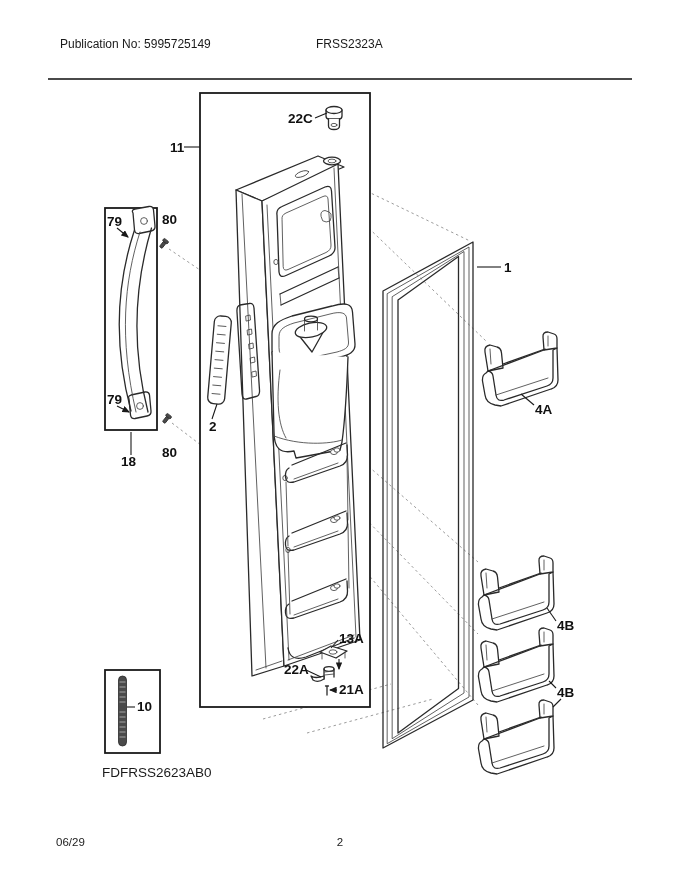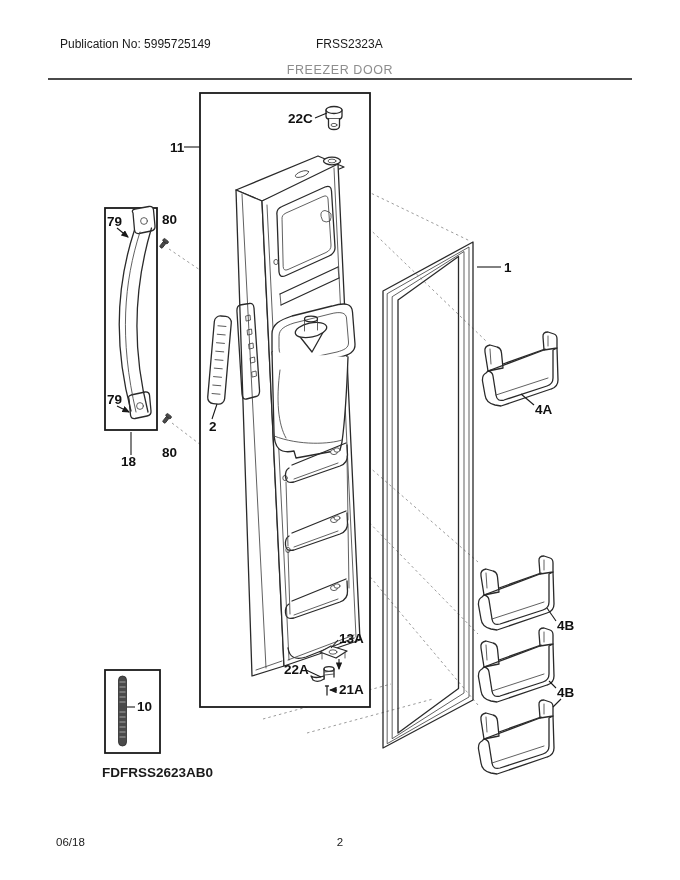--- a/index.html
+++ b/index.html
@@ -3,41 +3,40 @@
 <meta charset="utf-8">
 <style>
   html,body{margin:0;padding:0;background:#fff;}
   .page{position:relative;width:680px;height:880px;background:#fff;overflow:hidden;
         font-family:"Liberation Sans",sans-serif;color:#1a1a1a;}
   .hdr-pub{position:absolute;left:60px;top:37px;font-size:12px;}
   .hdr-model{position:absolute;left:316px;top:37px;font-size:12px;}
   .section-title{position:absolute;left:0;right:0;top:63px;text-align:center;
         font-size:12.5px;color:#8d8d8d;letter-spacing:0.6px;}
   .hdr-rule{position:absolute;left:48px;top:78px;width:584px;height:2px;background:#4a4a4a;}
-  .drawing-code{position:absolute;left:102px;top:765px;font-size:13.5px;font-weight:bold;}
+  .drawing-code{position:absolute;left:102px;top:765px;font-size:13.5px;font-weight:normal;}
   .ftr-date{position:absolute;left:56px;top:836px;font-size:11.5px;}
   .ftr-page{position:absolute;left:0;right:0;top:836px;text-align:center;font-size:11.5px;}
   svg{position:absolute;left:0;top:0;}
   .ln{fill:none;stroke:#2a2a2a;stroke-width:1.3;stroke-linecap:round;stroke-linejoin:round;}
   .thin{fill:none;stroke:#444;stroke-width:0.85;stroke-linecap:round;stroke-linejoin:round;}
   .thick{fill:none;stroke:#1a1a1a;stroke-width:1.8;}
   .wfill{fill:#fff;}
   .dash{fill:none;stroke:#909090;stroke-width:0.9;stroke-dasharray:2.5 3;}
   .lead{fill:none;stroke:#1a1a1a;stroke-width:1.1;}
   .callout{font:700 13.5px "Liberation Sans",sans-serif;fill:#101010;}
   .dark{fill:#4a4a4a;stroke:#2a2a2a;stroke-width:0.8;}
 </style>
 </head>
 <body>
 
 <div class="page">
 
   <div class="hdr-pub">Publication No: 5995725149</div>
   <div class="hdr-model">FRSS2323A</div>
-  <div class="section-title">FREEZER DOOR</div>
   <div class="hdr-rule"></div>
 
   <svg width="680" height="880" viewBox="0 0 680 880">
     <defs>
       <marker id="ah" markerWidth="7" markerHeight="6" refX="6" refY="3" orient="auto">
         <path d="M0,0 L7,3 L0,6 Z" fill="#1a1a1a"></path>
       </marker>
       <g id="bin">
         <path class="ln wfill" d="M4,39 Q0,41 0.5,47 L3,61 Q4,69 13,71 L19,72 L69,55 Q76,53 76,46 L75,14 L71,16 L71,44 Q71,50 65,52 L22,66 Q15,68 14,61 L11,42 Q10.5,38 6,37 Z"></path>
         <path class="ln wfill" d="M6,37 L3,18 Q2,12 8,11 L15,13 Q19,14 19.5,19 L21,34 Z"></path>
@@ -227,15 +226,15 @@
     <text class="callout" x="535" y="414">4A</text>
     <text class="callout" x="557" y="630">4B</text>
     <text class="callout" x="557" y="697">4B</text>
     <text class="callout" x="339" y="643">13A</text>
     <text class="callout" x="284" y="674">22A</text>
     <text class="callout" x="339" y="694">21A</text>
     <text class="callout" x="137" y="711">10</text>
   </svg>
 
   <div class="drawing-code">FDFRSS2623AB0</div>
-  <div class="ftr-date">06/18</div>
+  <div class="ftr-date">06/29</div>
   <div class="ftr-page">2</div>
 </div>
 
 </body></html>

